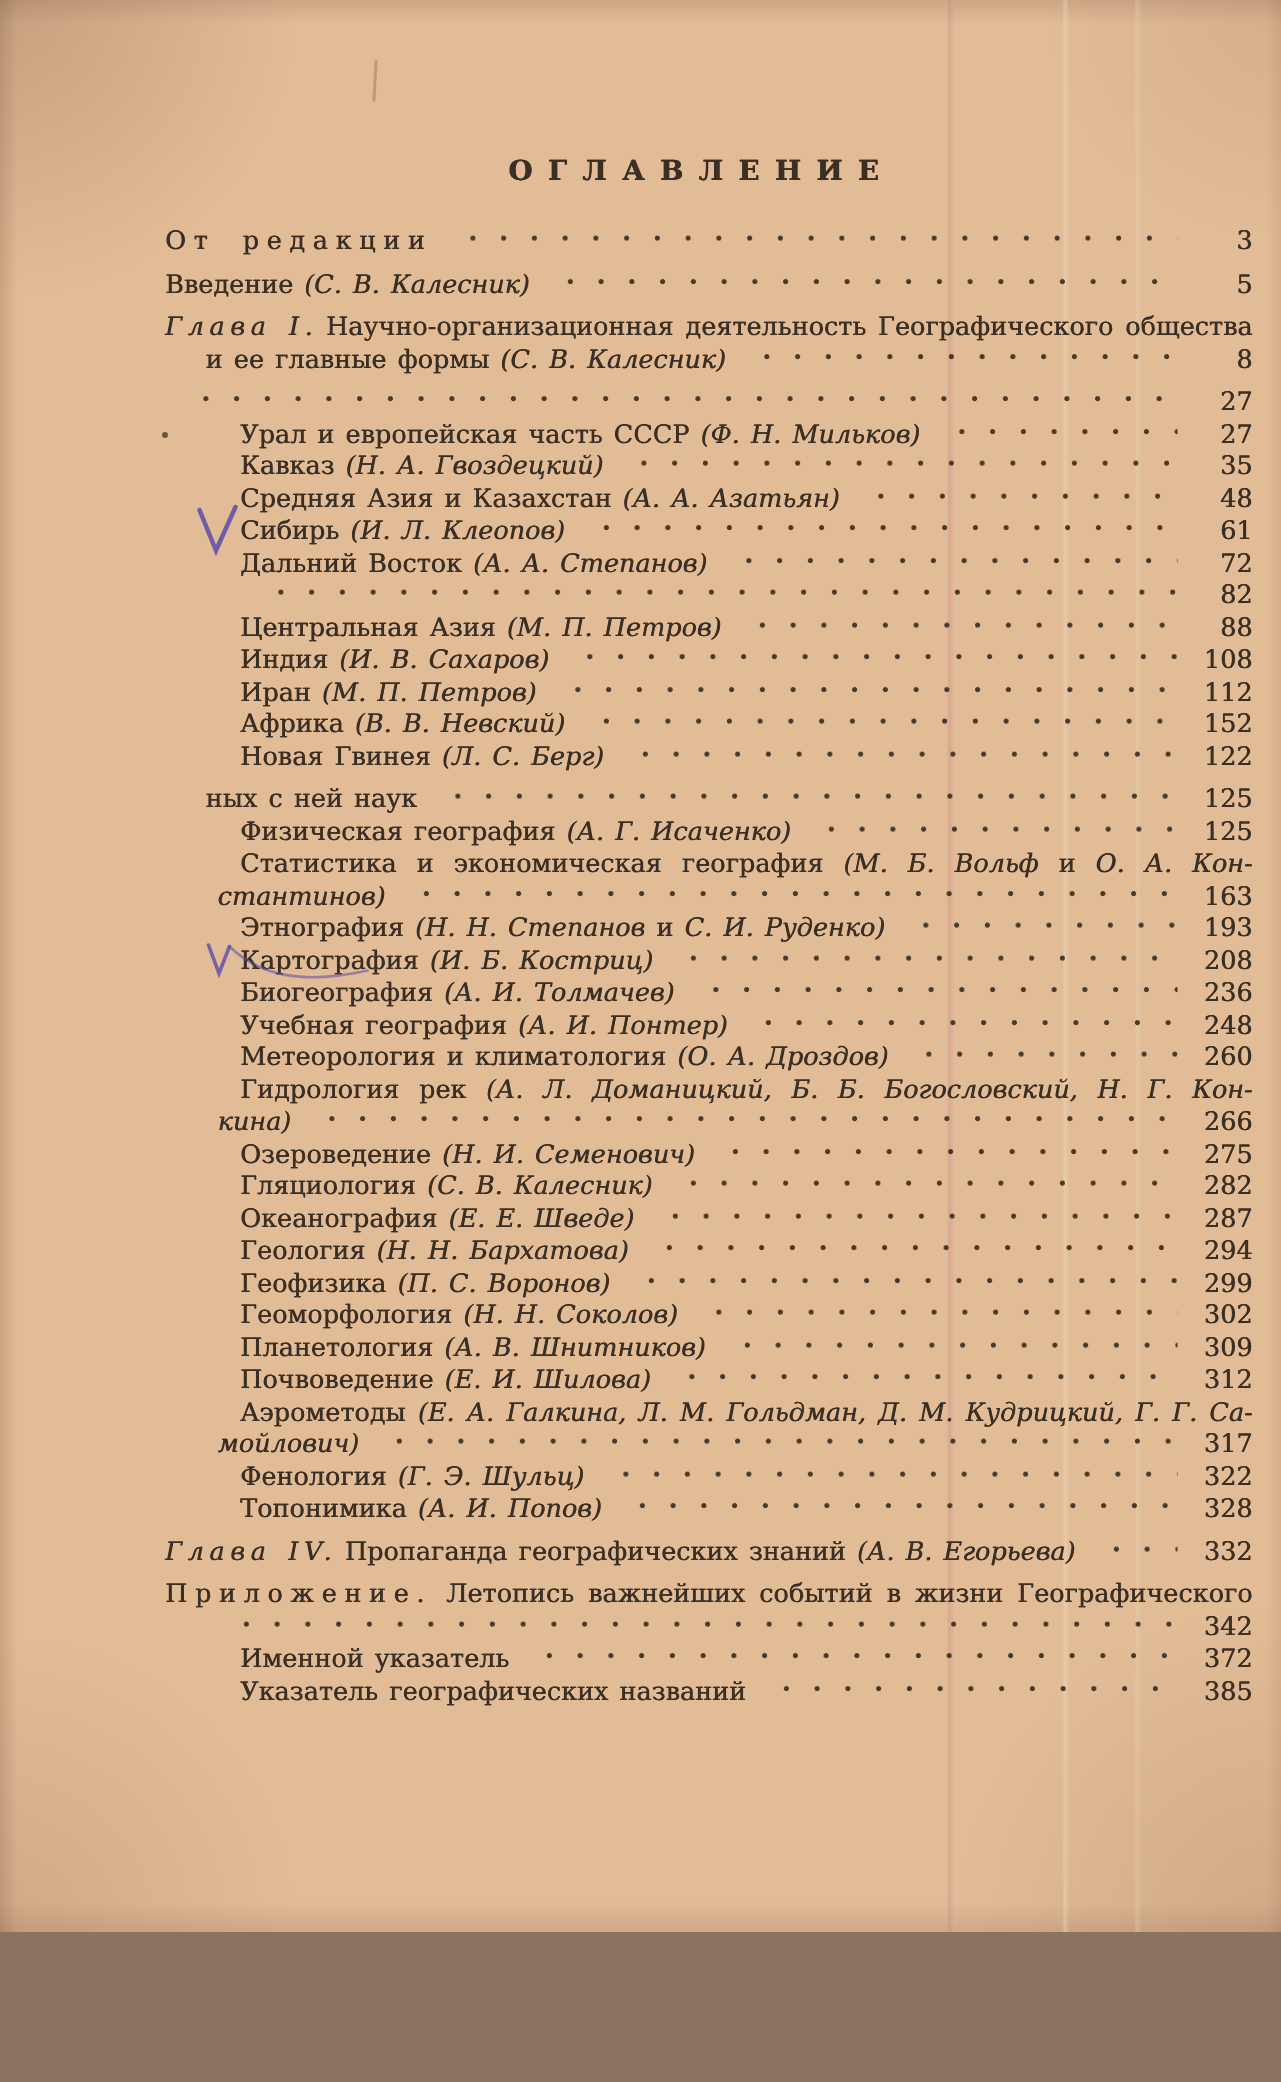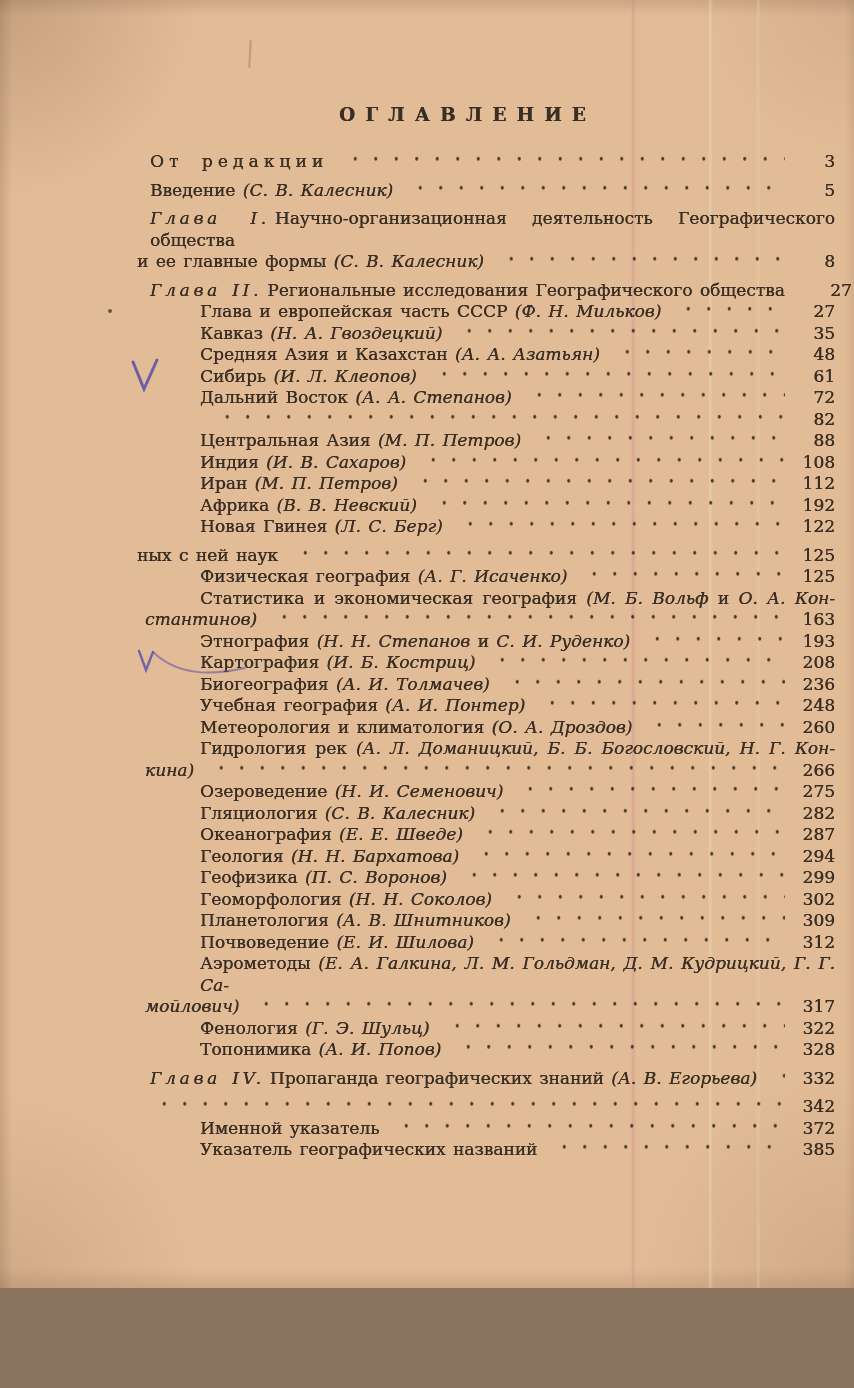--- a/index.html
+++ b/index.html
@@ -30,21 +30,21 @@
   }
   .title{
     text-align:center;
     font-size:18.5px;
     letter-spacing:.55em;
     margin:0 0 26px -10px;
   }
   .entry{position:relative;}
   .entry.lvl0{margin-top:7px;}
   .entry.lvl1{margin-left:50px;}
-  .line{font-size:17px;line-height:21.5px;word-spacing:2px;margin-left:40px;}
+  .line{font-size:17px;line-height:21.5px;word-spacing:2px;}
   .line.last{display:flex;align-items:baseline;}
   .line.last .txt{white-space:nowrap;}
   .line.justify{display:block;text-align:justify;text-align-last:justify;}
   .lvl0 .line.cont{margin-left:27px;}
   .lvl1 .line.cont{margin-left:-15px;}
   .seg-i{font-style:italic;}
   .seg-sp{letter-spacing:.30em;word-spacing:.45em;}
   .seg-spi{font-style:italic;letter-spacing:.22em;margin-right:.3em;}
   .leader{
     flex:1 1 auto;
@@ -91,29 +91,28 @@
         <div class="entry lvl0">
           <div class="line justify"><span class="txt"><span class="seg-spi">Глава I.</span><span class="seg-r">Научно-организационная деятельность Географического общества</span></span></div>
           <div class="line cont last">
             <span class="txt"><span class="seg-r">и ее главные формы </span><span class="seg-i">(С. В. Калесник)</span></span>
             <span class="leader"></span>
             <span class="pg">8</span>
           </div>
         </div>
         <div class="entry lvl0">
           <div class="line last">
-            <span class="txt"><span class="seg-spi">Глава II.</span><span class="seg-r">Региональные исследования Географического общества</span></span>
             <span class="leader"></span>
             <span class="pg">27</span>
           </div>
         </div>
         <div class="entry lvl1">
           <span class="mark mark-dot"></span>
           <div class="line last">
-            <span class="txt"><span class="seg-r">Глава и европейская часть СССР </span><span class="seg-i">(Ф. Н. Мильков)</span></span>
+            <span class="txt"><span class="seg-r">Урал и европейская часть СССР </span><span class="seg-i">(Ф. Н. Мильков)</span></span>
             <span class="leader"></span>
             <span class="pg">27</span>
           </div>
         </div>
         <div class="entry lvl1">
           <div class="line last">
             <span class="txt"><span class="seg-r">Кавказ </span><span class="seg-i">(Н. А. Гвоздецкий)</span></span>
             <span class="leader"></span>
             <span class="pg">35</span>
           </div>
@@ -166,21 +165,21 @@
           <div class="line last">
             <span class="txt"><span class="seg-r">Иран </span><span class="seg-i">(М. П. Петров)</span></span>
             <span class="leader"></span>
             <span class="pg">112</span>
           </div>
         </div>
         <div class="entry lvl1">
           <div class="line last">
             <span class="txt"><span class="seg-r">Африка </span><span class="seg-i">(В. В. Невский)</span></span>
             <span class="leader"></span>
-            <span class="pg">192</span>
+            <span class="pg">152</span>
           </div>
         </div>
         <div class="entry lvl1">
           <div class="line last">
             <span class="txt"><span class="seg-r">Новая Гвинея </span><span class="seg-i">(Л. С. Берг)</span></span>
             <span class="leader"></span>
             <span class="pg">122</span>
           </div>
         </div>
         <div class="entry lvl0">
@@ -331,20 +330,21 @@
           </div>
         </div>
         <div class="entry lvl0">
           <div class="line last">
             <span class="txt"><span class="seg-spi">Глава IV.</span><span class="seg-r">Пропаганда географических знаний </span><span class="seg-i">(А. В. Егорьева)</span></span>
             <span class="leader"></span>
             <span class="pg">332</span>
           </div>
         </div>
         <div class="entry lvl0">
+          <div class="line justify"><span class="txt"><span class="seg-sp">Приложение.</span><span class="seg-r"> Летопись важнейших событий в жизни Географического</span></span></div>
           <div class="line cont last">
             <span class="leader"></span>
             <span class="pg">342</span>
           </div>
         </div>
         <div class="entry lvl1">
           <div class="line last">
             <span class="txt"><span class="seg-r">Именной указатель</span></span>
             <span class="leader"></span>
             <span class="pg">372</span>

